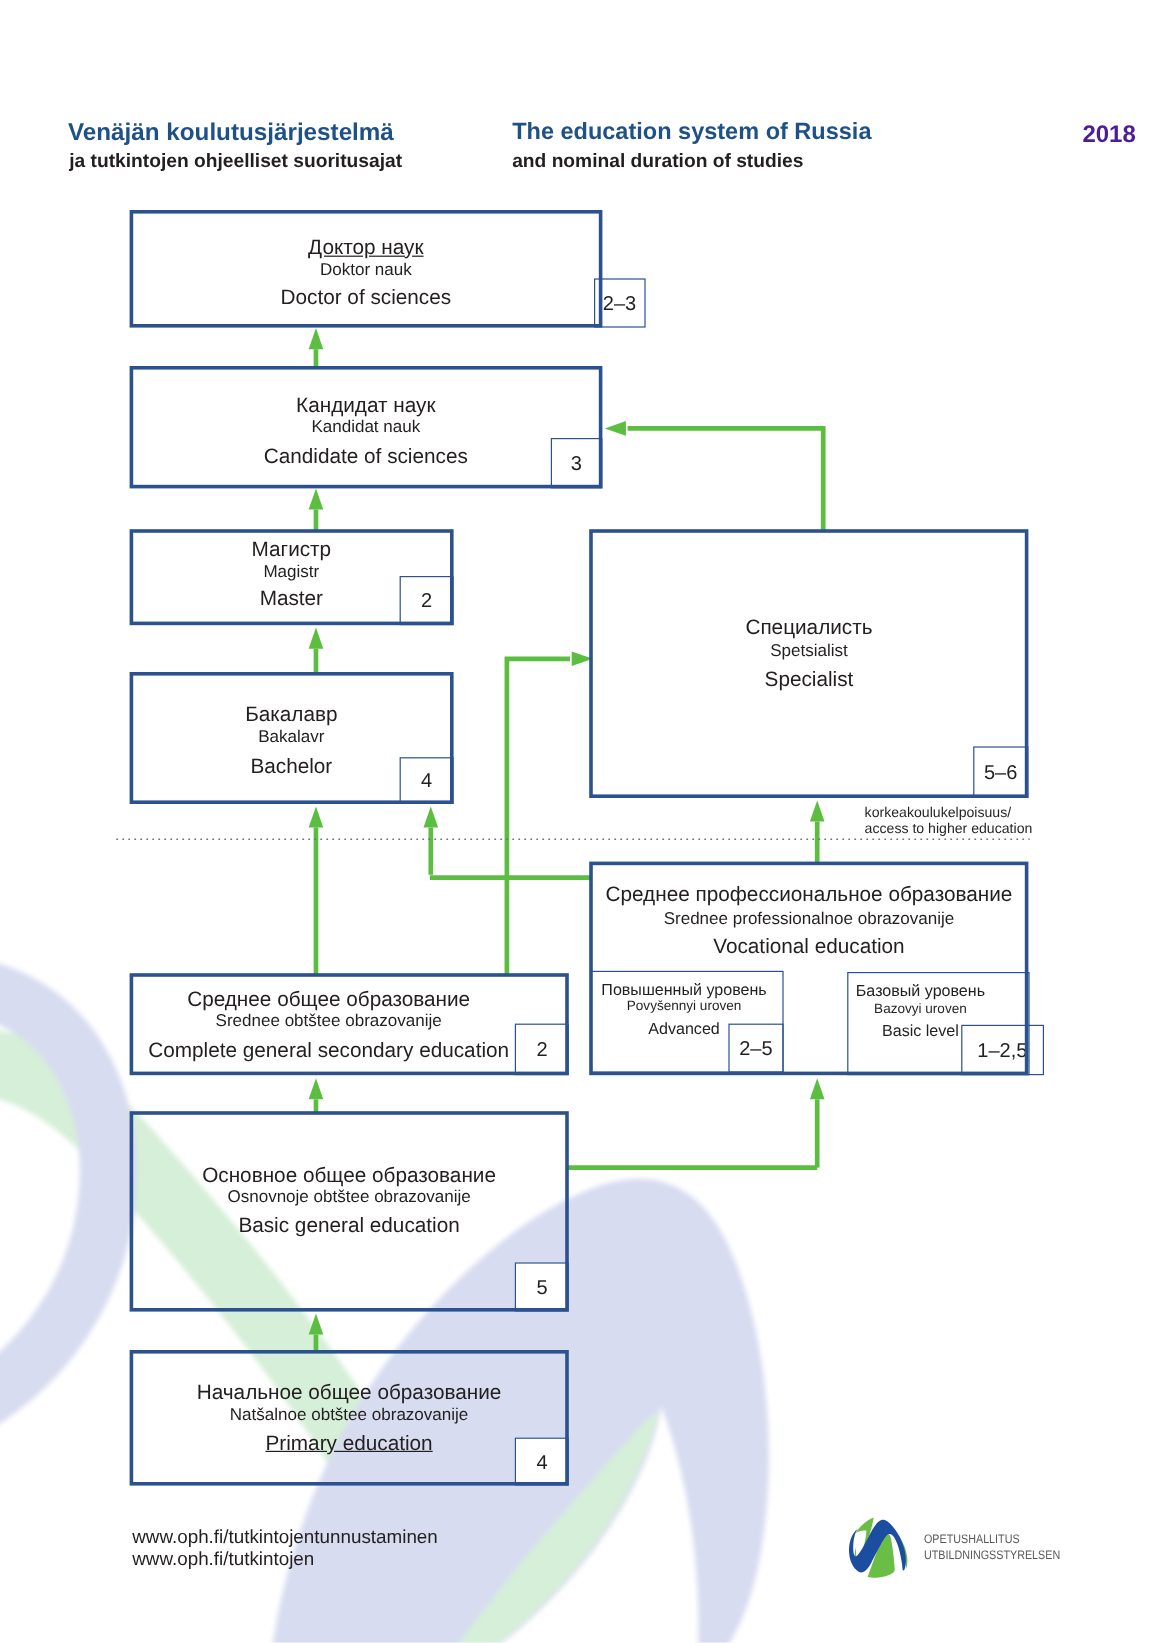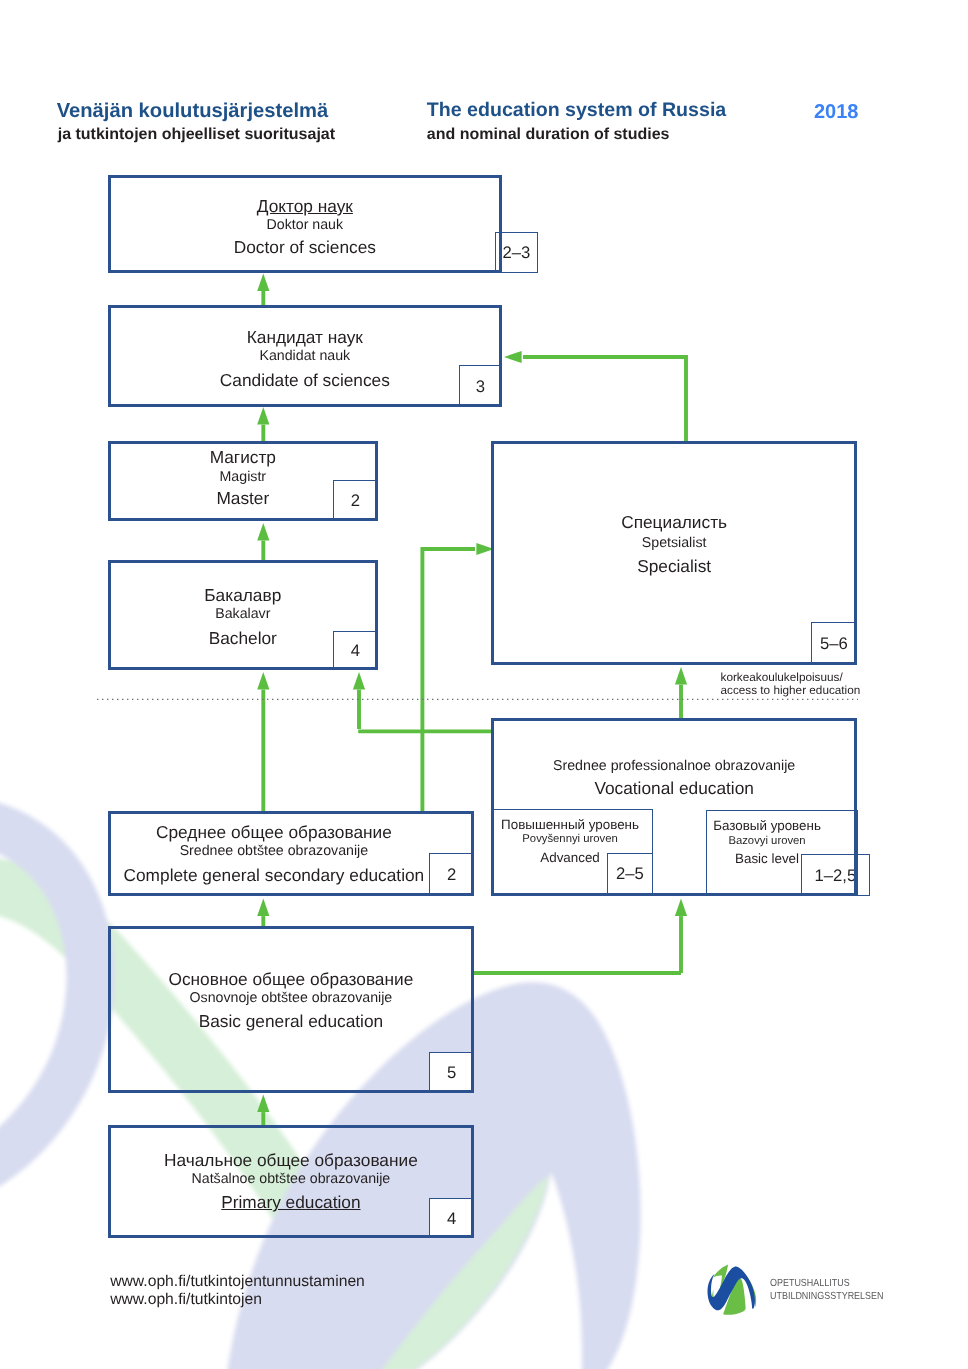--- a/index.html
+++ b/index.html
@@ -11,21 +11,21 @@
   #watermark{z-index:0;}
   #connectors{z-index:2;}
   #boxlayer{z-index:3;}
 
   
   #header{position:absolute;left:0;top:0;width:968px;height:130px;z-index:5;margin-top:44px;}
   .h-fi-title{position:absolute;left:56.7px;top:56.80px;color:#1F5189;font-size:20.2px;line-height:20.2px;font-weight:bold;}
   .h-fi-sub{position:absolute;left:57.7px;top:83.05px;color:#231f20;font-size:16px;line-height:16px;font-weight:bold;}
   .h-en-title{position:absolute;left:426.8px;top:57.31px;color:#1F5189;font-size:19.6px;line-height:19.6px;font-weight:bold;}
   .h-en-sub{position:absolute;left:426.8px;top:83.05px;color:#231f20;font-size:16px;line-height:16px;font-weight:bold;}
-  .h-year{position:absolute;left:814px;top:57.87px;color:#3b82f6;font-size:20px;line-height:20px;font-weight:bold;}
+  .h-year{position:absolute;left:902px;top:57.87px;color:#4c1d95;font-size:20px;line-height:20px;font-weight:bold;}
 
   
   .box{position:absolute;box-sizing:border-box;border:3px solid #2B528F;background:transparent;}
   .subbox{position:absolute;box-sizing:border-box;border:1.6px solid #2B528F;background:transparent;}
   .lbl{position:absolute;left:0;width:100%;text-align:center;color:#231f20;white-space:nowrap;}
   .ru{font-size:17.3px;line-height:17.3px;}
   .tr{font-size:14.2px;line-height:14.2px;}
   .en{font-size:17.3px;line-height:17.3px;}
   .ru-s{font-size:13.4px;line-height:13.4px;}
   .tr-s{font-size:11.3px;line-height:11.3px;}
@@ -145,20 +145,21 @@
       <div class="lbl ru" style="top:24.4px;">Бакалавр</div>
       <div class="lbl tr" style="top:44.5px;">Bakalavr</div>
       <div class="lbl en" style="top:66.9px;">Bachelor</div>
     </div>
     <div class="box" style="left:491.2px;top:440.8px;width:365.9px;height:224.0px;">
       <div class="lbl ru" style="top:70.3px;">Специалисть</div>
       <div class="lbl tr" style="top:91.9px;">Spetsialist</div>
       <div class="lbl en" style="top:114.3px;">Specialist</div>
     </div>
     <div class="box" style="left:491.2px;top:718.4px;width:365.9px;height:177.9px;">
+      <div class="lbl ru" style="top:16.1px;">Среднее профессиональное образование</div>
       <div class="lbl tr" style="top:37.5px;">Srednee professionalnoe obrazovanije</div>
       <div class="lbl en" style="top:58.5px;">Vocational education</div>
     </div>
     <div class="subbox" style="left:492.4px;top:808.8px;width:160.3px;height:85.5px;">
       <div class="lbl ru-s" style="top:8.6px;left:-2.5px;">Повышенный уровень</div>
       <div class="lbl tr-s" style="top:24.3px;left:-2.5px;">Povyšennyi uroven</div>
       <div class="lbl en-s" style="top:41.2px;left:-2.5px;">Advanced</div>
     </div>
     <div class="subbox" style="left:706.2px;top:809.5px;width:151.7px;height:86.6px;">
       <div class="lbl ru-s" style="top:8.9px;left:-15.0px;">Базовый уровень</div>

